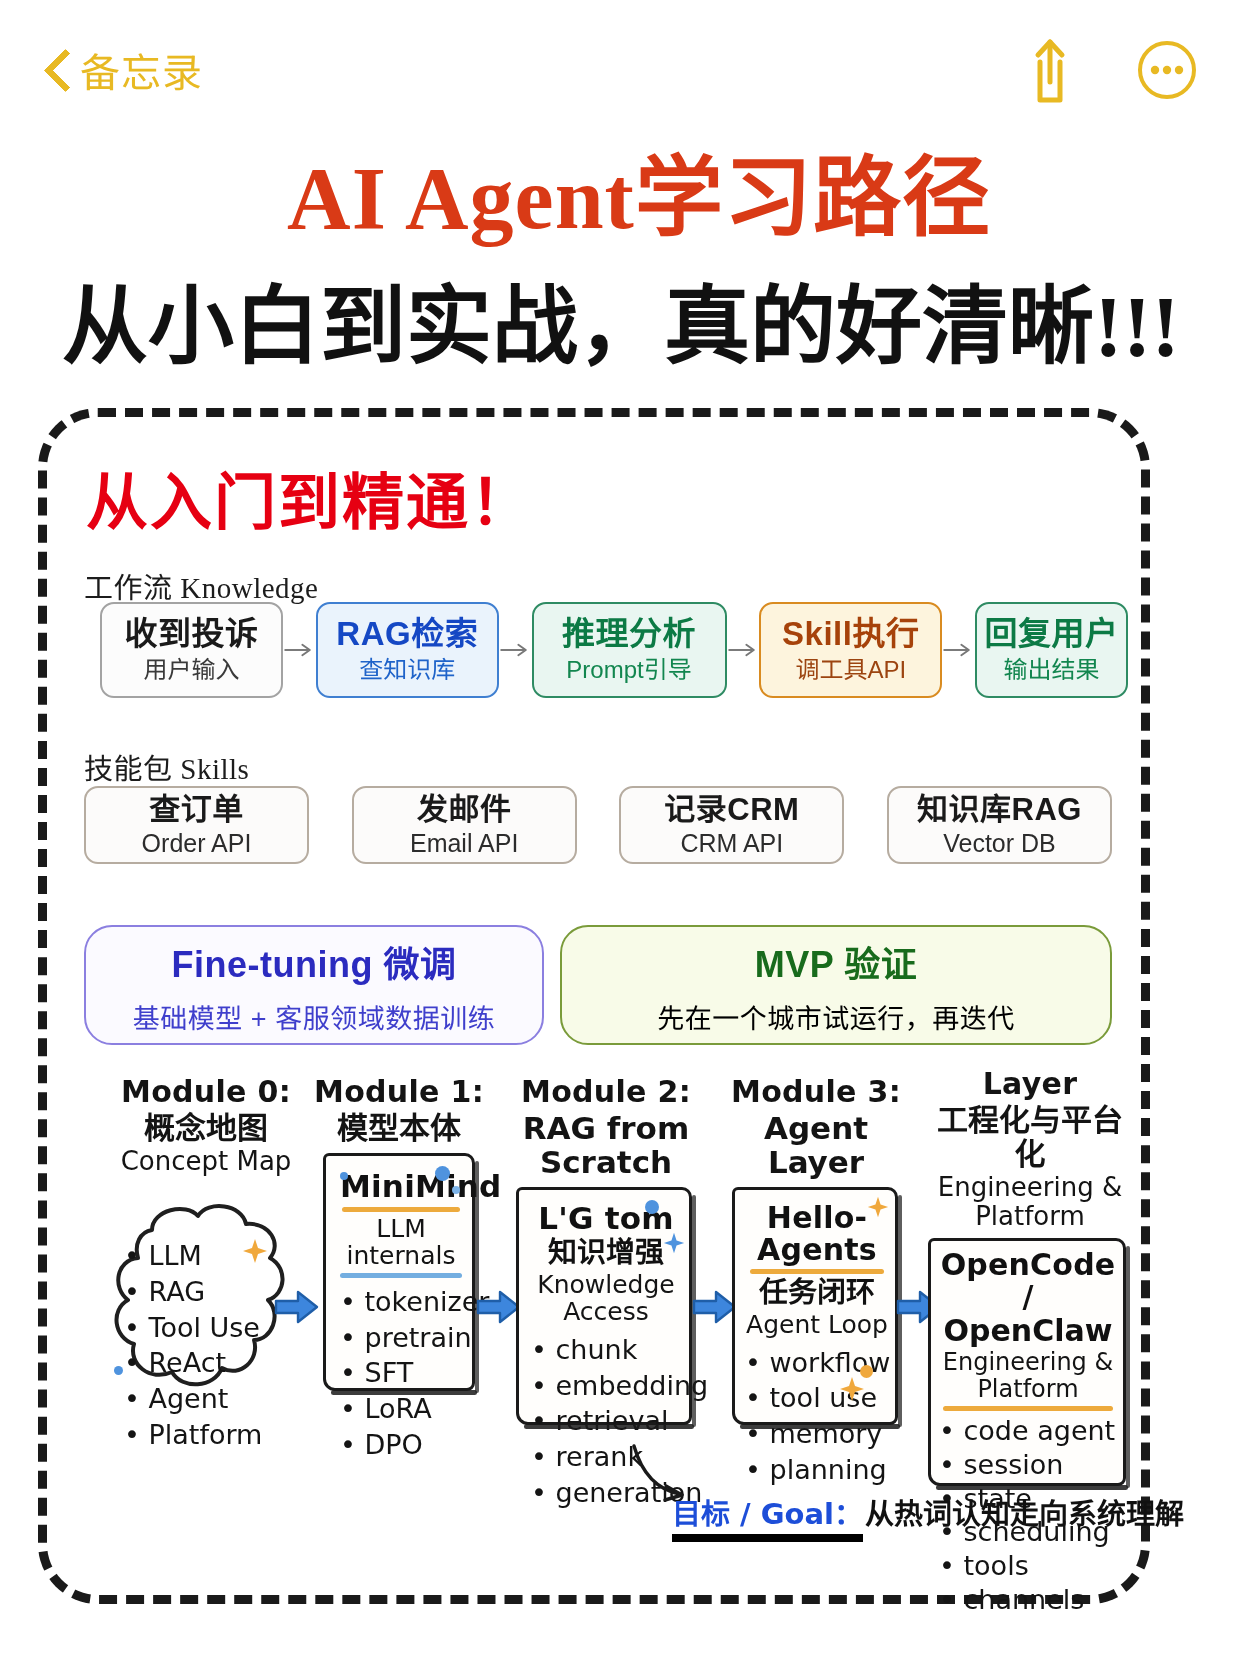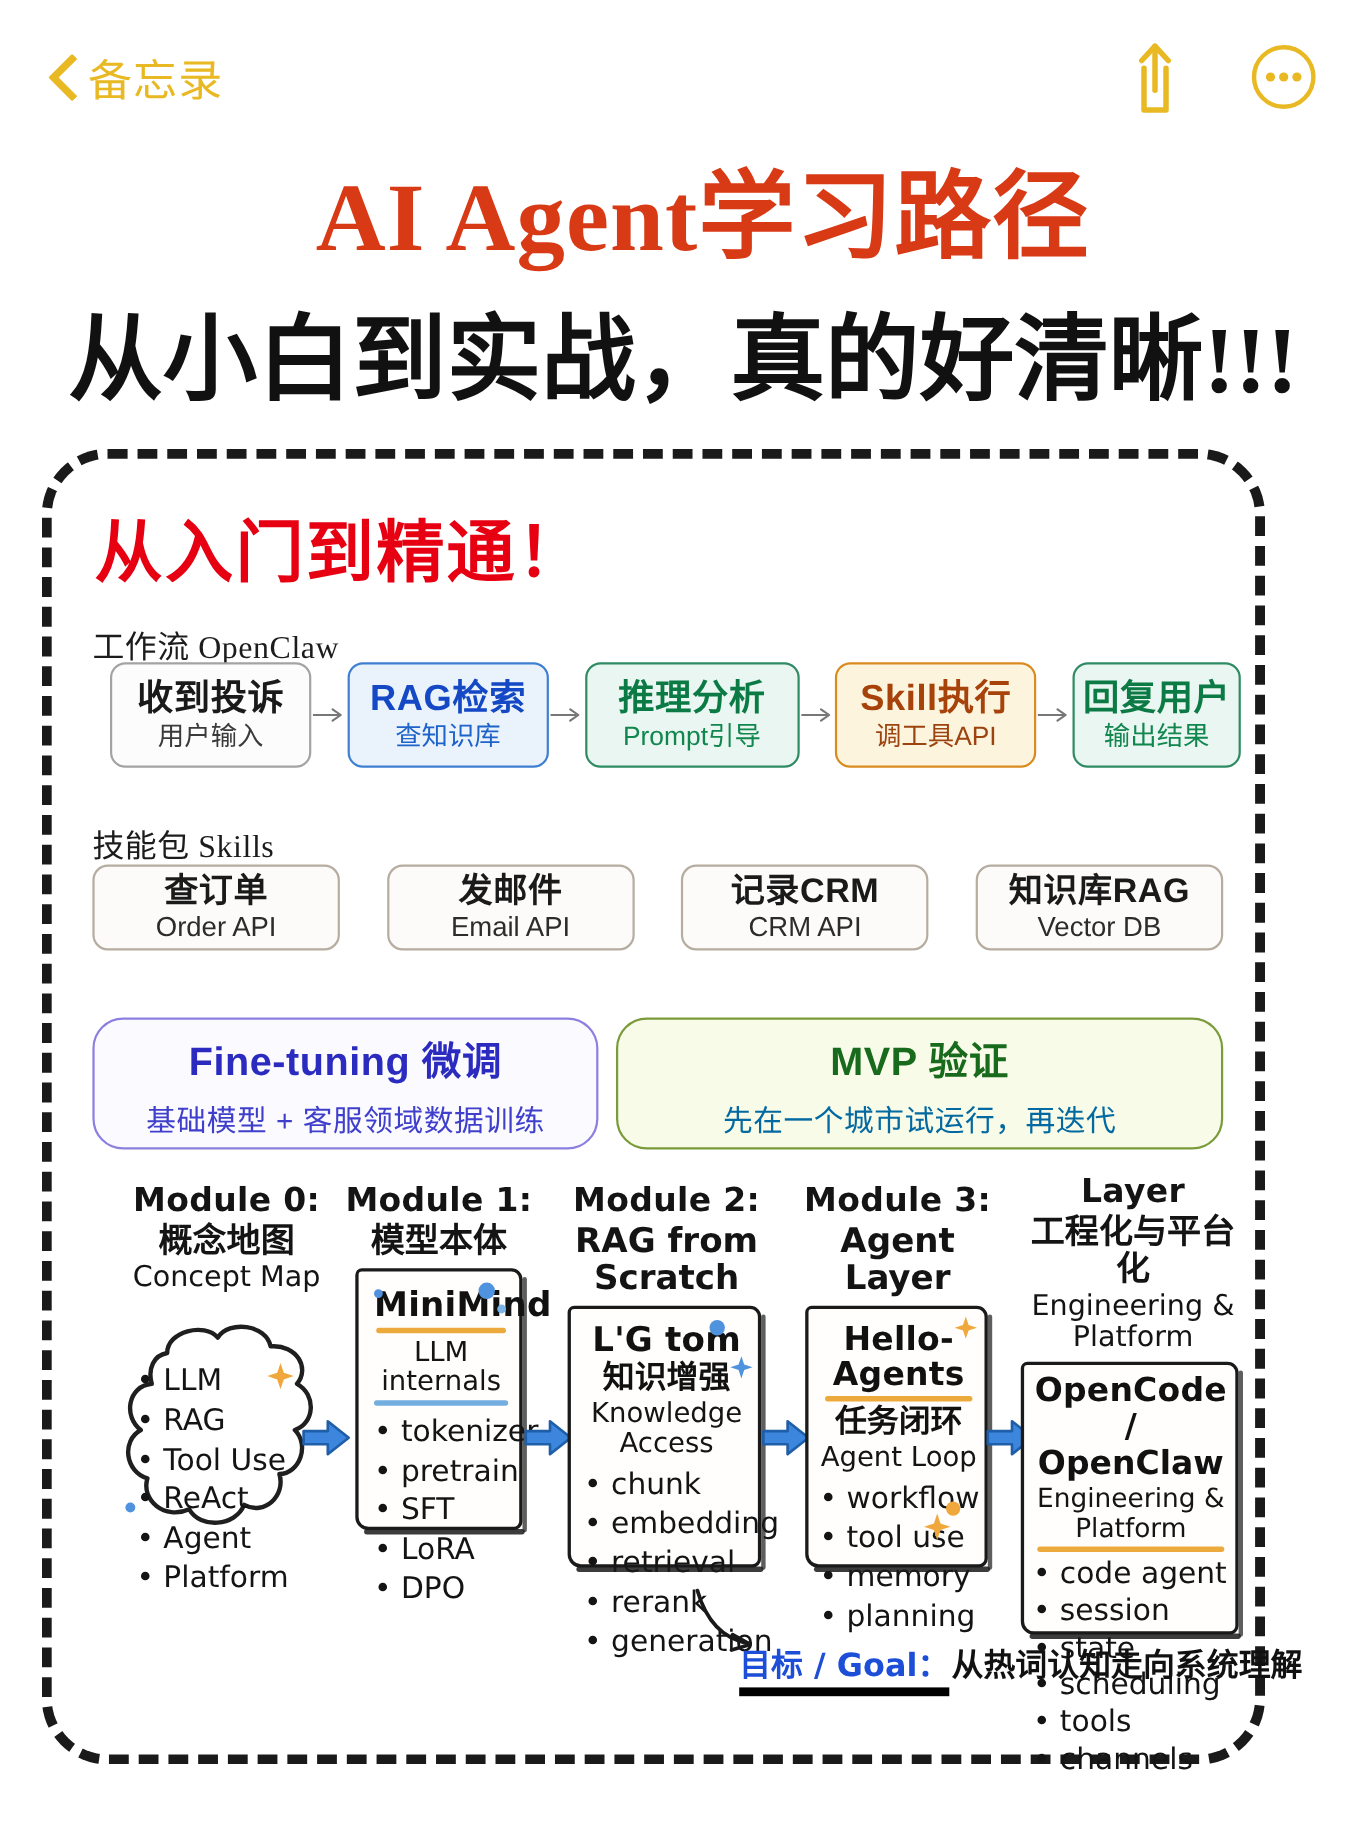--- a/index.html
+++ b/index.html
@@ -247,21 +247,21 @@
     letter-spacing: 0.5px;
   }
   .wide-sub {
     font-size: 27px;
     margin-top: 10px;
     letter-spacing: 0.5px;
   }
   .wide-card.ft .wide-title { color: #2b2bbf; }
   .wide-card.ft .wide-sub   { color: #3f3fcc; }
   .wide-card.mvp .wide-title { color: #186b1c; }
-  .wide-card.mvp .wide-sub   { color: #0369a1; }
+  .wide-card.mvp .wide-sub   { color: #000000; }
 
   
   .modules {
     position: absolute;
     top: 1075px; left: 78px;
     width: 1060px;
     height: 400px;
   }
   .mod-col {
     position: absolute;
@@ -432,21 +432,21 @@
       </span>
     </div>
   </div>
 
   <div class="title-main">AI Agent学习路径</div>
   <div class="title-sub">从小白到实战，真的好清晰!!!</div>
 
   <div class="dashed-frame"></div>
   <div class="frame-heading">从入门到精通！</div>
 
-  <div class="sec-label workflow">工作流 OpenClaw</div>
+  <div class="sec-label workflow">工作流 Knowledge</div>
 
   <div class="workflow-row">
 
     <div class="wf-box wf-b0">
       <div class="wf-title">收到投诉</div>
       <div class="wf-sub">用户输入</div>
     </div>
     <div class="wf-arrow">
       <svg width="44" height="20" viewBox="0 0 44 20">
           <path d="M2 10 H34" stroke="#777" stroke-width="2.6"></path>

